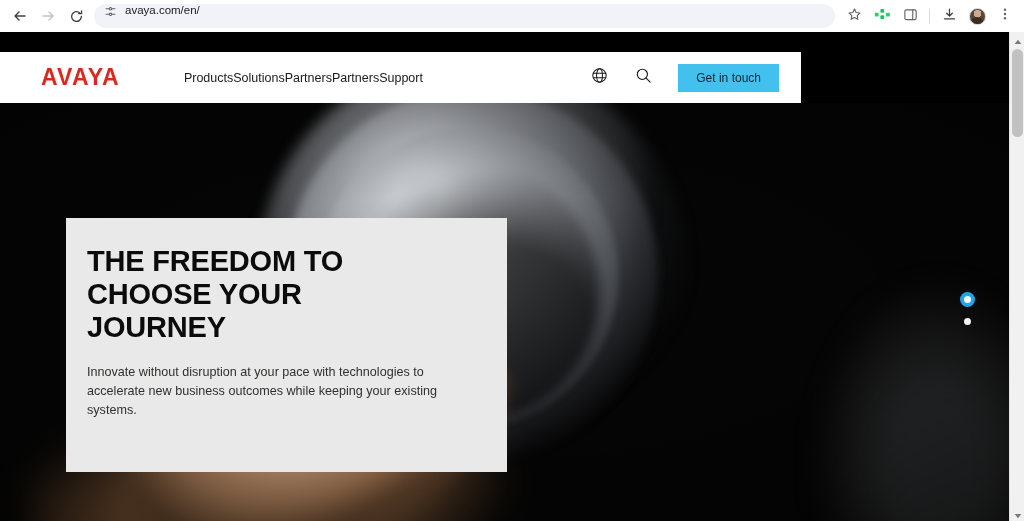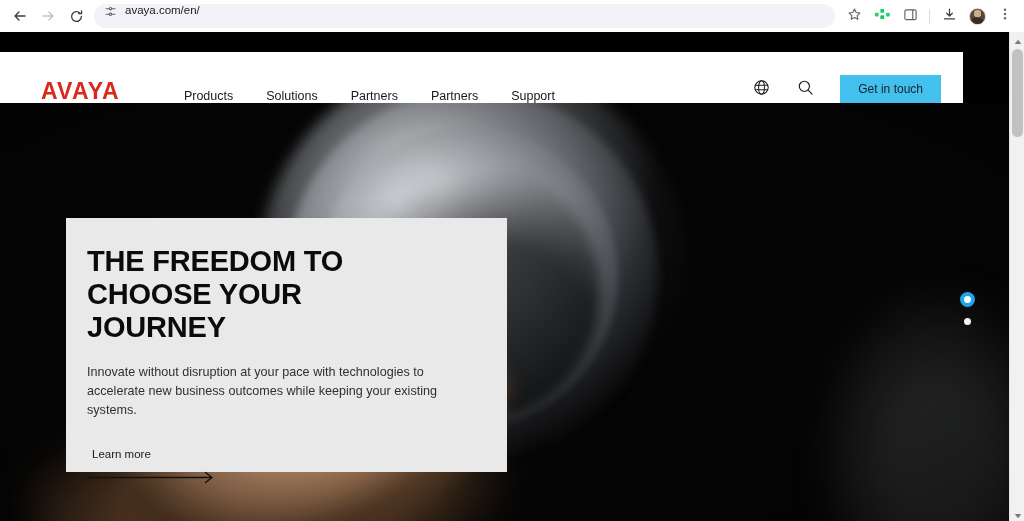--- a/index.html
+++ b/index.html
@@ -50,29 +50,29 @@
   }
 
   
   .viewport {
     position:absolute; top:32px; left:0;
     width:1009px; height:489px; overflow:hidden; background:#000;
   }
 
   
   .site-header {
-    position:absolute; top:20px; left:0; width:963px; height:51px;
-    background:#ffffff; display:flex; align-items:flex-end;
+    position:absolute; top:20px; left:0; width:801px; height:51px;
+    background:#ffffff; display:flex; align-items:center;
   }
   .logo {
     margin-left:41px; color:#d9291c; font-size:23px;
     font-weight:700; letter-spacing:1.2px; line-height:1;
     font-family:"Liberation Sans", sans-serif;
   }
-  .nav { display:flex; align-items:center; margin-left:64px; gap:33px; }
+  .nav { display:flex; align-items:center; margin-left:64px; }
   .nav-item { font-size:12.5px; color:#1a1a1a; white-space:nowrap; }
   .header-right {
     margin-left:auto; margin-right:22px;
     display:flex; align-items:center; gap:26px;
   }
   .hicon { width:18px; height:18px; display:flex; align-items:center; justify-content:center; }
   .cta {
     background:#44c0ef; color:#13202b; font-size:12px;
     padding:0 18px; height:28px; display:flex;
     align-items:center; justify-content:center; white-space:nowrap;
@@ -336,29 +336,20 @@
         <div class="bg-vignette"></div>
       </div>
 
       <div class="hero-card">
         <div class="hero-title">THE FREEDOM TO
 CHOOSE YOUR
 JOURNEY</div>
         <div class="hero-sub">Innovate without disruption at your pace with technologies to
 accelerate new business outcomes while keeping your existing systems.</div>
 
-        <div class="learn-wrap">
-          <div class="learn-label">Learn more</div>
-          <span class="learn-arrow">
-            <svg width="127" height="13" viewBox="0 0 127 13" fill="none" stroke="#111" stroke-width="1.5" stroke-linecap="round" stroke-linejoin="round">
-              <path d="M0 6.5h124"></path>
-              <path d="M118.5 1.5 125 6.5l-6.5 5"></path>
-            </svg>
-          </span>
-        </div>
       </div>
 
       <div class="dots">
         <div class="dot-active">
             <i></i>
           </div>
         <div class="dot"></div>
       </div>
 
     </div>

